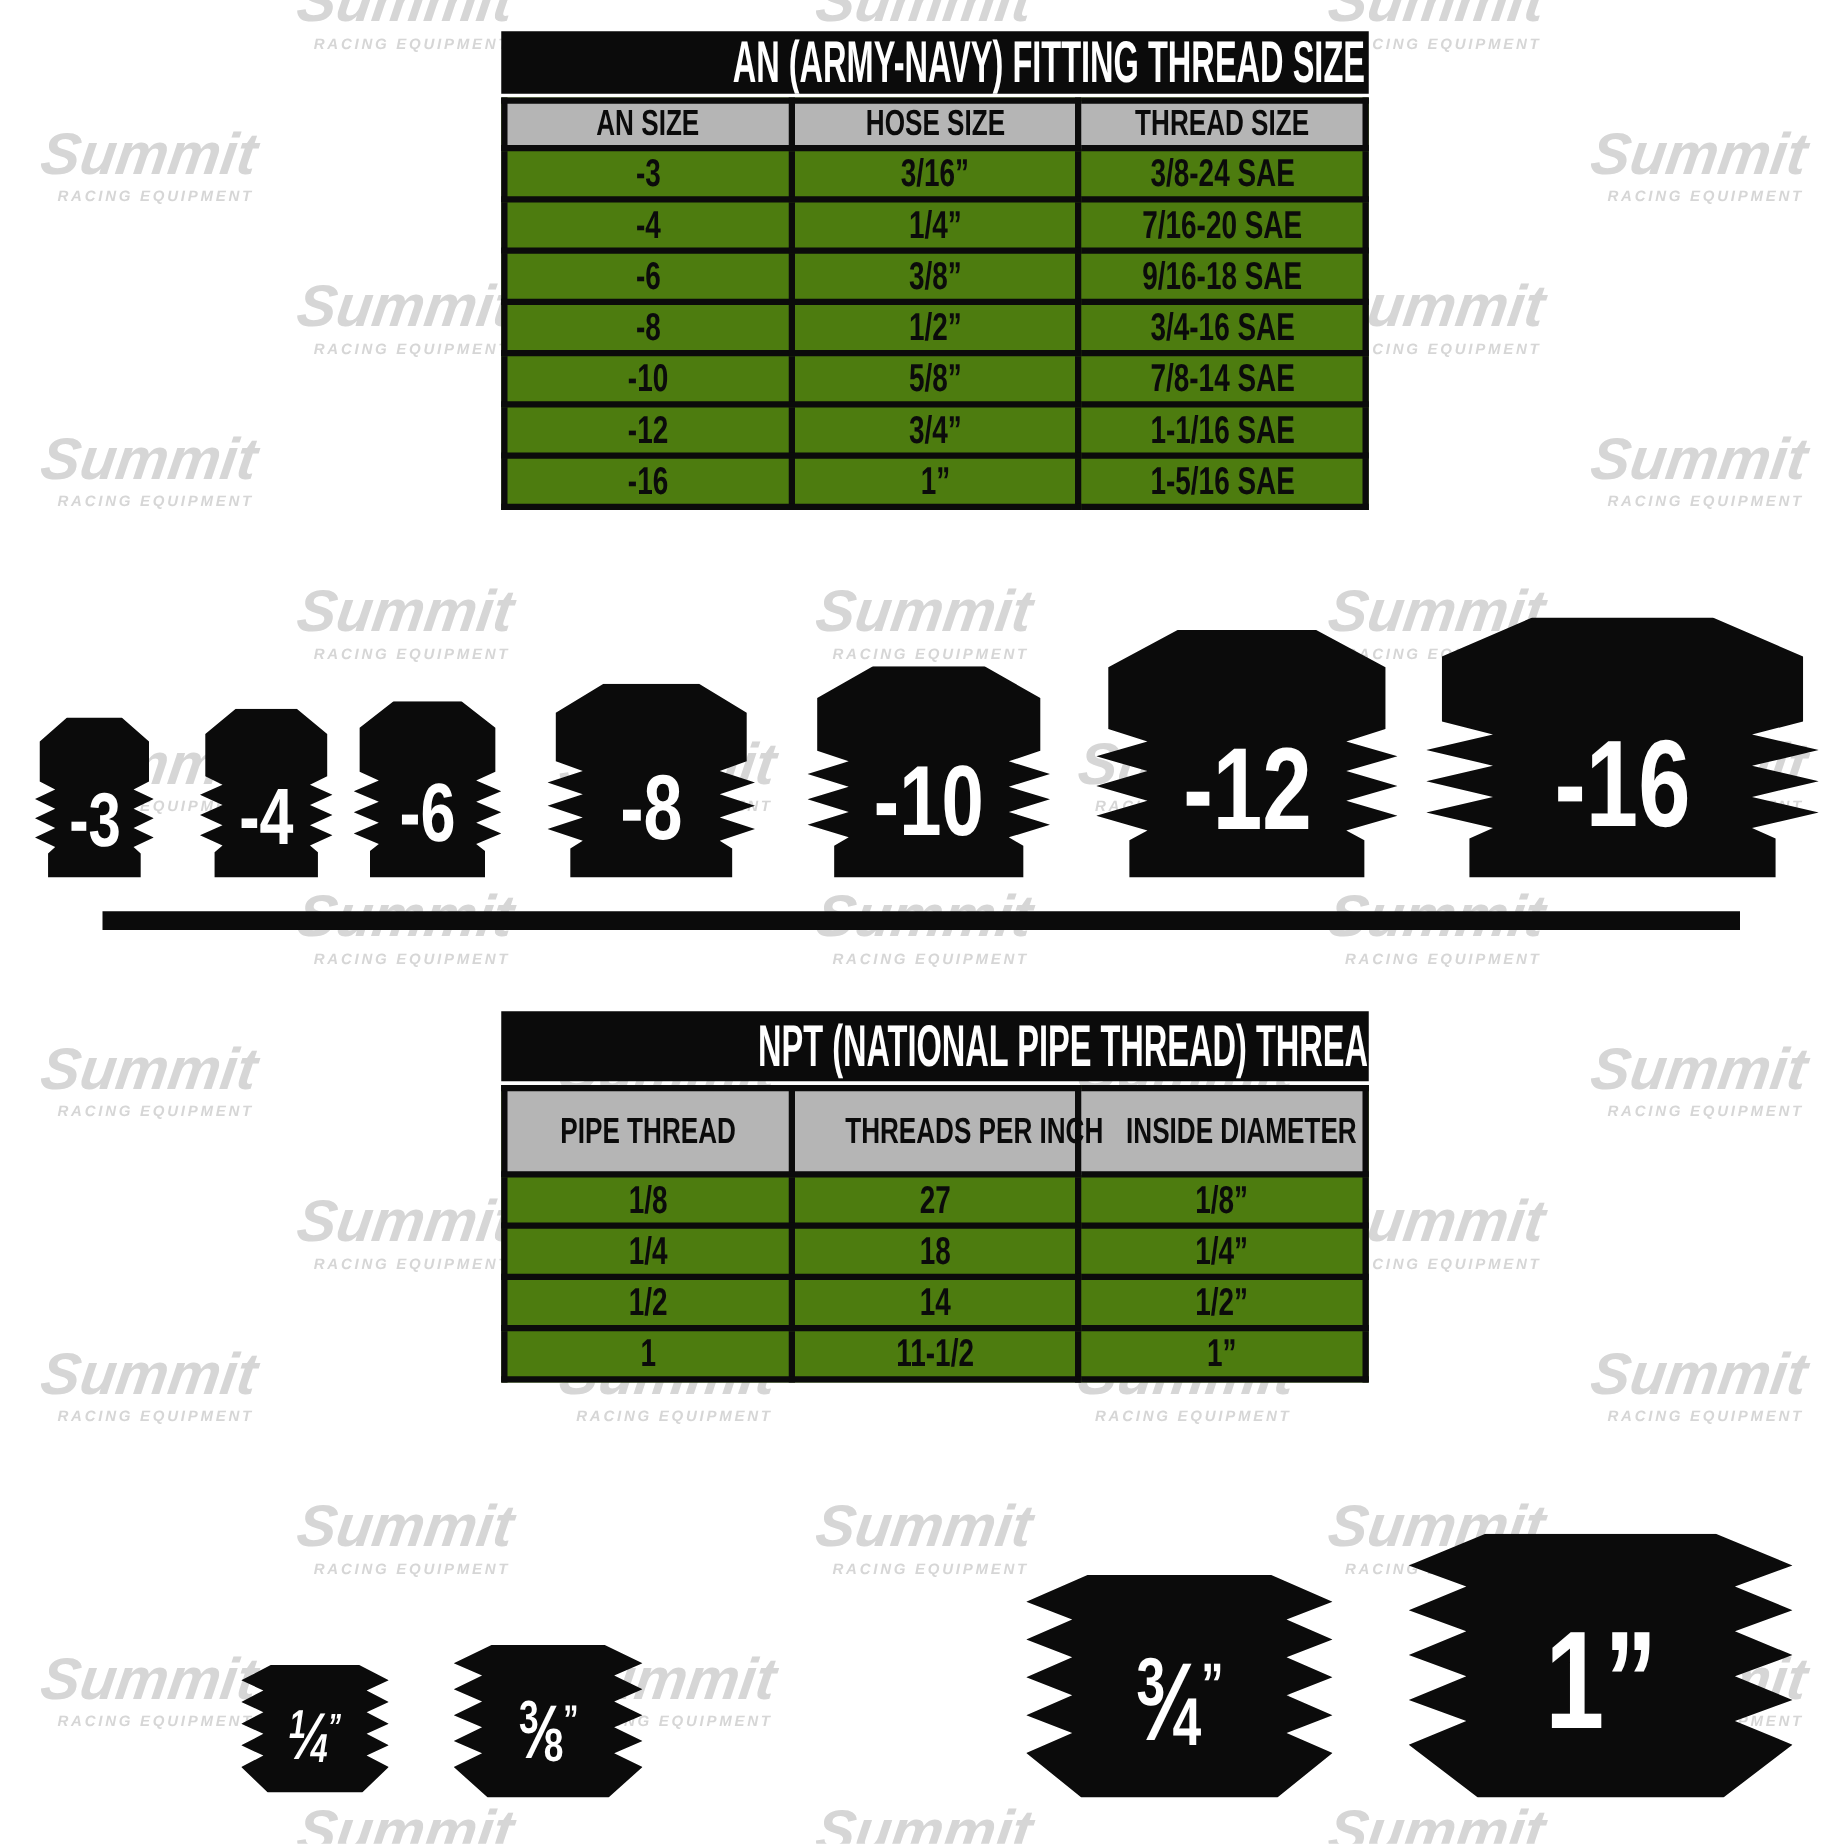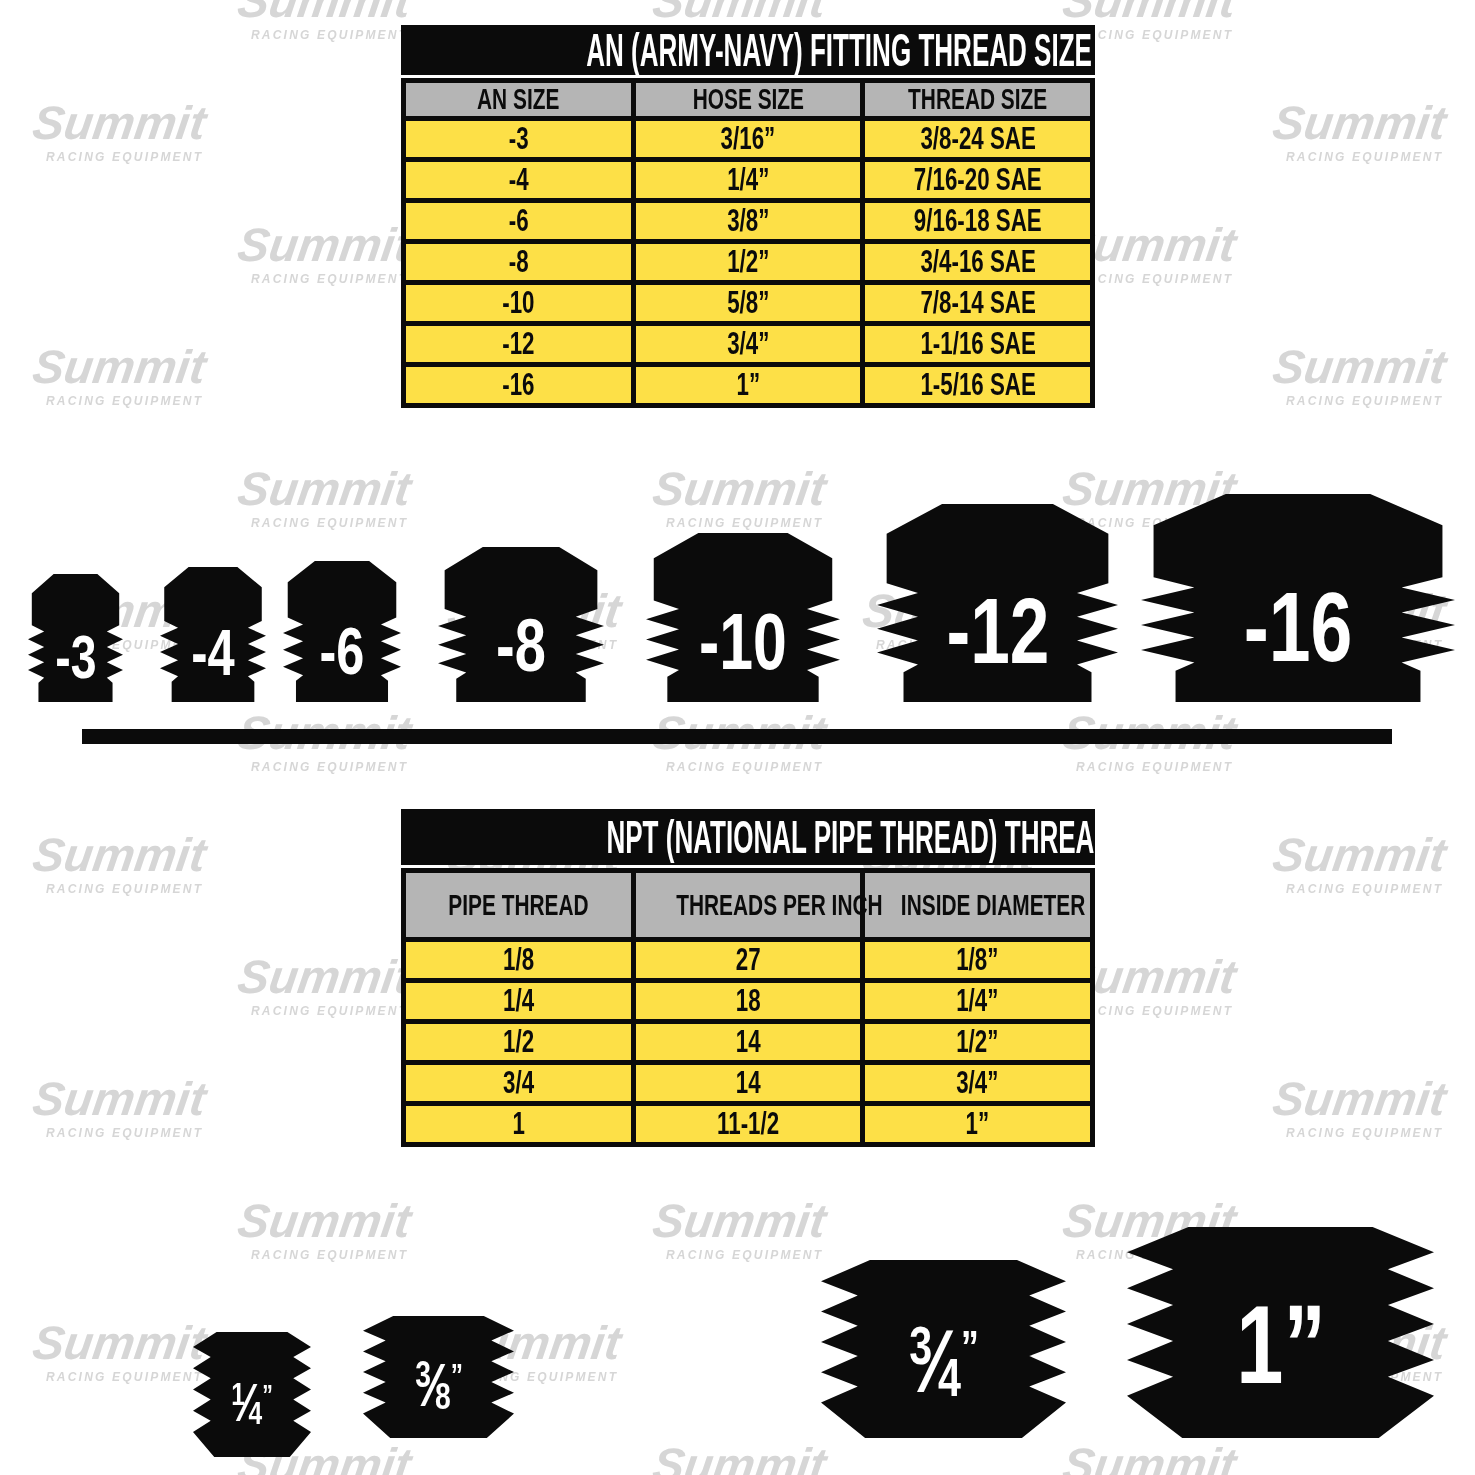--- a/index.html
+++ b/index.html
@@ -13,21 +13,21 @@
   .wm-brand{font-weight:bold;font-size:47px;line-height:46px;transform:skewX(-8deg);transform-origin:left bottom}
   .wm-tag{font-weight:bold;font-size:12px;letter-spacing:2.2px;margin-top:4px;margin-left:16px;white-space:nowrap}
   
   .table-block{position:absolute;left:401px;width:694px;z-index:2}
   .an-block{top:25px}
   .npt-block{top:809px}
   .tbl-title{background:#0b0b0b;color:#ffffff;text-align:center;margin-bottom:3px;overflow:hidden}
   .an-block .tbl-title{height:50px;line-height:50px}
   .npt-block .tbl-title{height:56px;line-height:56px}
   .title-s{display:inline-block;transform:scale(.62,1.12);white-space:nowrap;font-weight:bold;font-size:42px;letter-spacing:0}
-  table{width:100%;border-collapse:collapse;background:#fde047;table-layout:fixed}
+  table{width:100%;border-collapse:collapse;background:#4d7c0f;table-layout:fixed}
   th,td{border:5px solid #0b0b0b;text-align:center;padding:0;vertical-align:middle}
   th{background:#b5b5b5}
   .an-block th{height:32px}
   .npt-block th{height:64px}
   td{height:35px}
   .cnd{display:inline-block;transform:scale(.72,1);white-space:nowrap;font-weight:bold;color:#0b0b0b}
   th .cnd{font-size:29px}
   td .cnd{font-size:31px}
   
   .divider{position:absolute;left:82px;top:729px;width:1310px;height:15px;background:#0b0b0b;z-index:2}
@@ -348,35 +348,30 @@
         <td><span class="cnd">1/4</span></td>
         <td><span class="cnd">18</span></td>
         <td><span class="cnd">1/4”</span></td>
       </tr>
       <tr>
         <td><span class="cnd">1/2</span></td>
         <td><span class="cnd">14</span></td>
         <td><span class="cnd">1/2”</span></td>
       </tr>
       <tr>
-        <td><span class="cnd">3/4</span></td>
-        <td><span class="cnd">14</span></td>
-        <td><span class="cnd">3/4”</span></td>
-      </tr>
-      <tr>
         <td><span class="cnd">1</span></td>
         <td><span class="cnd">11-1/2</span></td>
         <td><span class="cnd">1”</span></td>
       </tr>
     </tbody>
   </table>
 </section>
 
 <div id="npt-fittings-row" class="fittings-row">
-    <div class="fitting" style="left: 193px; top: 1332px; width: 118px; height: 125px;">
+    <div class="fitting" style="left: 193px; top: 1332px; width: 118px; height: 102px; font-style: italic;">
       <svg viewBox="0 0 100 100" preserveAspectRatio="none">
         <polygon points="20,0 80,0 100,12 85,20 100,29 85,37 100,46 85,54 100,63 85,71 100,80 82,100 18,100 0,80 15,71 0,63 15,54 0,46 15,37 0,29 15,20 0,12" fill="#0b0b0b"></polygon>
       </svg>
       <div class="fit-label npt-l" style="font-size: 53px;"><span class="fnum">1</span><span class="fslash">⁄</span><span class="fden">4</span><span class="finch">”</span></div>
     </div>
     <div class="fitting" style="left: 363px; top: 1316px; width: 151px; height: 122px;">
       <svg viewBox="0 0 100 100" preserveAspectRatio="none">
         <polygon points="20,0 80,0 100,12 85,20 100,29 85,37 100,46 85,54 100,63 85,71 100,80 82,100 18,100 0,80 15,71 0,63 15,54 0,46 15,37 0,29 15,20 0,12" fill="#0b0b0b"></polygon>
       </svg>
       <div class="fit-label npt-l" style="font-size: 61px;"><span class="fnum">3</span><span class="fslash">⁄</span><span class="fden">8</span><span class="finch">”</span></div>

